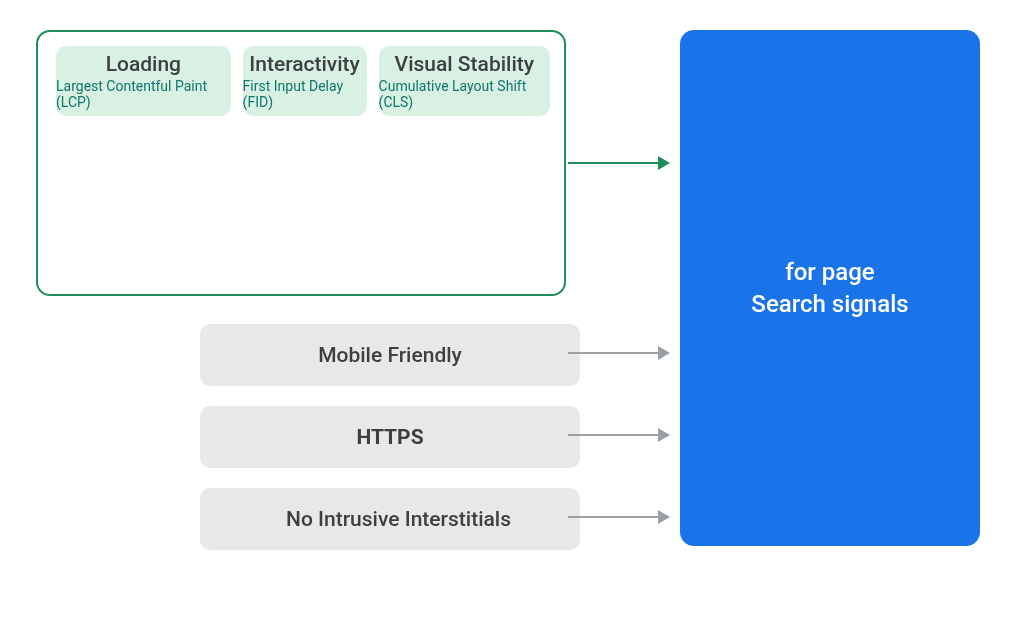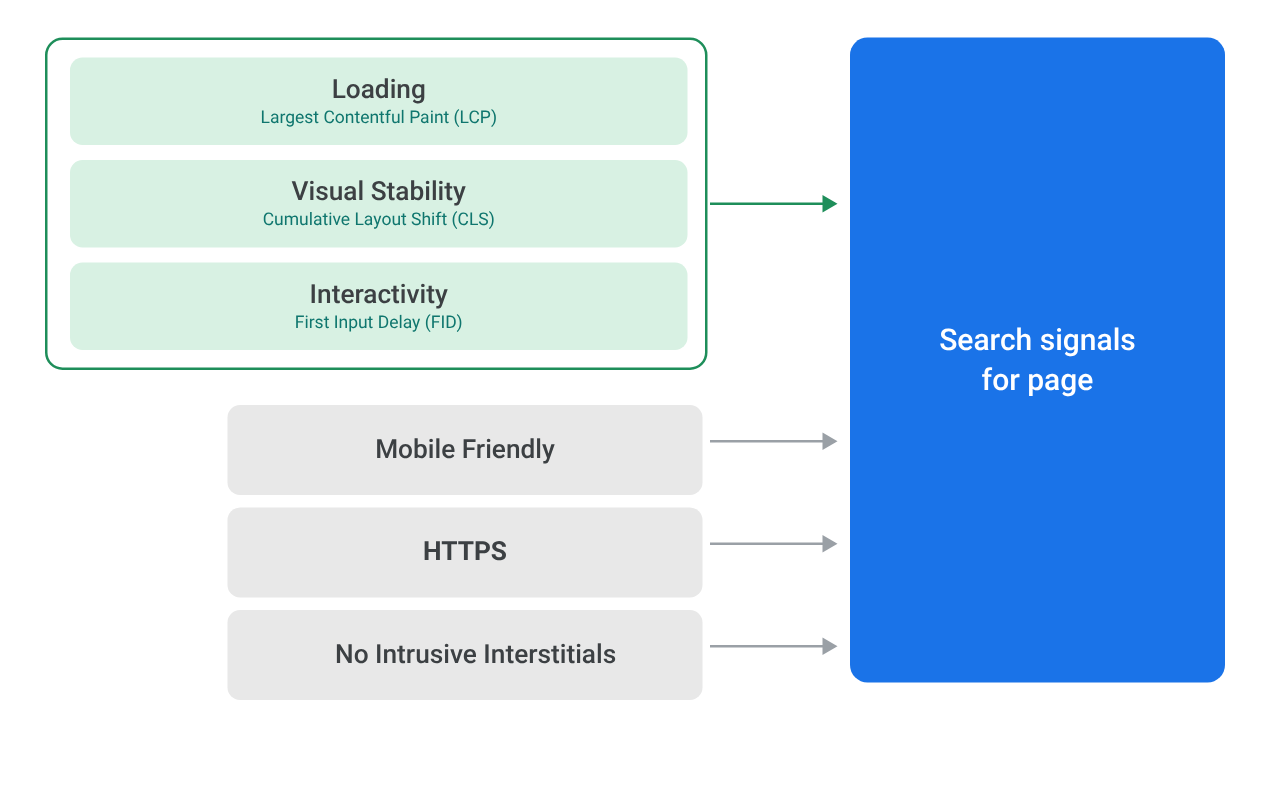--- a/index.html
+++ b/index.html
@@ -30,42 +30,42 @@
       width: 118px;
       color: #1e8e5a;
       font-weight: 500;
       font-size: 24px;
       line-height: 1.25;
       text-align: center;
     }
     .cwv-items {
       flex: 1;
       display: flex;
-      flex-direction: column;
+      flex-direction: row;
       gap: 12px;
       height: 100%;
       justify-content: center;
     }
     .vital {
       background: #d8f1e3;
       border-radius: 10px;
       height: 70px;
       display: flex;
       flex-direction: column;
       align-items: center;
       justify-content: center;
     }
     .vital .title { font-size: 21px; font-weight: 500; color: #3c4043; }
     .vital .sub { font-size: 14px; color: #0f766e; margin-top: 2px; }
 
     .signal {
       position: absolute;
-      left: 182px;
+      left: 200px;
       width: 380px;
-      height: 72px;
+      height: 62px;
       background: #e8e8e8;
       border-radius: 10px;
       display: flex;
       align-items: center;
       justify-content: center;
       font-size: 21px;
       font-weight: 500;
       color: #3c4043;
     }
     .signal.s1 { top: 324px; }
@@ -116,44 +116,44 @@
 
 <div class="canvas">
 
   <div class="cwv-box">
     <div class="cwv-items">
       <div class="vital">
         <div class="title">Loading</div>
         <div class="sub">Largest Contentful Paint (LCP)</div>
       </div>
       <div class="vital">
+        <div class="title">Interactivity</div>
+        <div class="sub">First Input Delay (FID)</div>
+      </div>
+      <div class="vital">
         <div class="title">Visual Stability</div>
         <div class="sub">Cumulative Layout Shift (CLS)</div>
-      </div>
-      <div class="vital">
-        <div class="title">Interactivity</div>
-        <div class="sub">First Input Delay (FID)</div>
       </div>
     </div>
   </div>
 
   <div class="signal s1">
     <span>Mobile Friendly</span>
   </div>
   <div class="signal s2">
     <span>HTTPS</span>
   </div>
   <div class="signal s3">
     <span>No Intrusive Interstitials</span>
   </div>
 
   <div class="target">
     <div>
+      <div>for page</div>
       <div>Search signals</div>
-      <div>for page</div>
     </div>
   </div>
 
   <div class="arrow green a0"></div>
   <div class="arrow a1"></div>
   <div class="arrow a2"></div>
   <div class="arrow a3"></div>
 
 </div>
 

